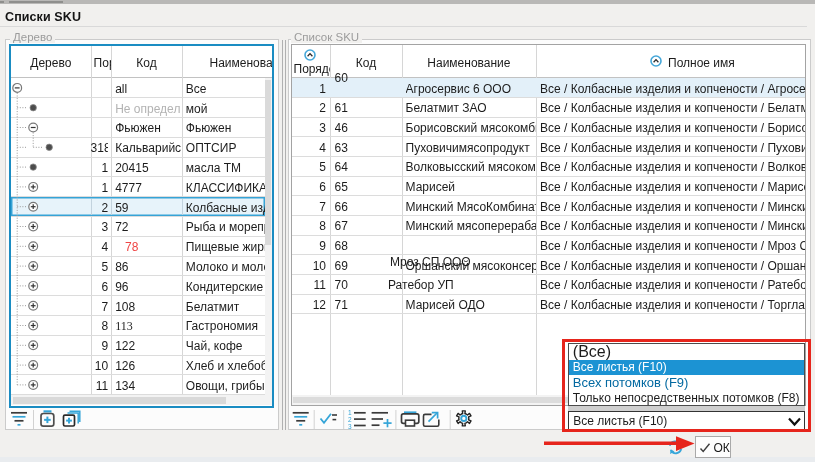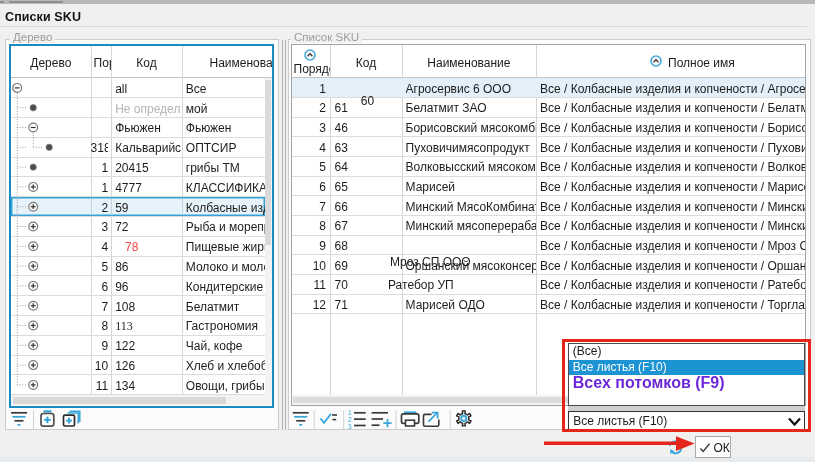--- a/index.html
+++ b/index.html
@@ -54,21 +54,21 @@
       <div class="row" style="left:0;top:72.0px;width:253.7px;height:19.8px;"></div>
       <div class="cell" style="left:104.2px;top:75.4px;width:66px;color:#1c1c1c;">Фьюжен</div>
       <div class="cell" style="left:174.8px;top:75.4px;width:78.9px;">Фьюжен</div>
       <div class="row" style="left:0;top:91.8px;width:253.7px;height:19.8px;"></div>
       <div class="cell" style="left:79.6px;top:95.2px;width:17.6px;text-align:right;">318</div>
       <div class="cell" style="left:104.2px;top:95.2px;width:66px;color:#1c1c1c;">Кальварийский</div>
       <div class="cell" style="left:174.8px;top:95.2px;width:78.9px;">ОПТСИР</div>
       <div class="row" style="left:0;top:111.6px;width:253.7px;height:19.8px;"></div>
       <div class="cell" style="left:79.6px;top:115.0px;width:17.6px;text-align:right;">1</div>
       <div class="cell" style="left:104.2px;top:115.0px;width:66px;color:#1c1c1c;">20415</div>
-      <div class="cell" style="left:174.8px;top:115.0px;width:78.9px;">грибы ТМ</div>
+      <div class="cell" style="left:174.8px;top:115.0px;width:78.9px;">масла ТМ</div>
       <div class="row" style="left:0;top:131.4px;width:253.7px;height:19.8px;"></div>
       <div class="cell" style="left:79.6px;top:134.8px;width:17.6px;text-align:right;">1</div>
       <div class="cell" style="left:104.2px;top:134.8px;width:66px;color:#1c1c1c;">4777</div>
       <div class="cell" style="left:174.8px;top:134.8px;width:78.9px;">КЛАССИФИКАТОР</div>
       <div class="row" style="left:0;top:151.2px;width:253.7px;height:19.8px;background:#e7f3fa;box-shadow:inset 0 0 0 1.5px #36a3d6;"></div>
       <div class="cell" style="left:79.6px;top:154.6px;width:17.6px;text-align:right;">2</div>
       <div class="cell" style="left:104.2px;top:154.6px;width:66px;color:#1c1c1c;">59</div>
       <div class="cell" style="left:174.8px;top:154.6px;width:78.9px;">Колбасные изделия</div>
       <div class="row" style="left:0;top:171.0px;width:253.7px;height:19.8px;"></div>
       <div class="cell" style="left:79.6px;top:174.4px;width:17.6px;text-align:right;">3</div>
@@ -197,21 +197,21 @@
         </svg>
       <div class="cell" style="left:376px;top:10.5px;width:120px;">Полное имя</div>
 
       <div class="vline" style="left:38.4px;top:0;height:350.2px;"></div>
       <div class="vline" style="left:109.5px;top:0;height:350.2px;"></div>
       <div class="vline" style="left:244.3px;top:0;height:350.2px;"></div>
 
       <div>
       <div class="row" style="left:0;top:33.10px;width:513px;height:19.65px;background:#e3f0f9;"></div>
       <div class="cell" style="left:0px;top:36.40px;width:34px;text-align:right;">1</div>
-      <div class="cell" style="left:42.5px;top:49px;width:66px;text-align:center;">60</div>
+      <div class="cell" style="left:42.5px;top:26px;width:66px;">60</div>
       <div class="cell" style="left:113.5px;top:36.40px;width:130px;">Агросервис 6 ООО</div>
       <div class="cell" style="left:248px;top:36.40px;width:265px;">Все / Колбасные изделия и копчености / Агросервис 6 ООО</div>
       <div class="row" style="left:0;top:52.75px;width:513px;height:19.65px;"></div>
       <div class="cell" style="left:0px;top:56.05px;width:34px;text-align:right;">2</div>
       <div class="cell" style="left:42.5px;top:56.05px;width:66px;">61</div>
       <div class="cell" style="left:113.5px;top:56.05px;width:130px;">Белатмит ЗАО</div>
       <div class="cell" style="left:248px;top:56.05px;width:265px;">Все / Колбасные изделия и копчености / Белатмит ЗАО</div>
       <div class="row" style="left:0;top:72.40px;width:513px;height:19.65px;"></div>
       <div class="cell" style="left:0px;top:75.70px;width:34px;text-align:right;">3</div>
       <div class="cell" style="left:42.5px;top:75.70px;width:66px;">46</div>
@@ -346,23 +346,24 @@
 
   <div class="abs" style="left:694.5px;top:436px;width:36.5px;height:22px;border:1px solid #a9a9a9;background:#fdfdfd;box-sizing:border-box;">
     <svg class="abs" style="left:3.5px;top:5px;" width="12" height="12" viewBox="0 0 12 12">
         <path d="M1.5 6.5 L4.2 9.5 L10.5 1.8" fill="none" stroke="#3c3c3c" stroke-width="1.4"></path>
       </svg>
     <div class="abs" style="left:18px;top:4px;font-size:12px;color:#1a1a1a;">ОК</div>
   </div>
 
 
   <div class="abs" style="left:567.8px;top:343px;width:237.6px;height:62.6px;border:1px solid #4b4b4b;background:#fff;box-sizing:border-box;">
-    <div style="height:15.65px;font-size:12px;color:#1c1c1c;padding-left:4px;line-height:15.6px;white-space:nowrap;overflow:hidden;">(Все)</div>
+    <div style="height:15.65px;font-size:16px;color:#1c1c1c;padding-left:4px;line-height:15.6px;white-space:nowrap;overflow:hidden;">(Все)</div>
     <div style="height:15.65px;font-size:12px;color:#fff;background:#1c93d3;padding-left:4px;line-height:15.6px;white-space:nowrap;overflow:hidden;">Все листья (F10)</div>
-    <div style="height:15.65px;font-size:16px;color:#6d28d9;padding-left:4px;line-height:15.6px;white-space:nowrap;overflow:hidden;font-weight:bold;">Всех потомков (F9)</div>
+    <div style="height:15.65px;font-size:13px;color:#0369a1;padding-left:4px;line-height:15.6px;white-space:nowrap;overflow:hidden;">Всех потомков (F9)</div>
+    <div style="height:15.65px;font-size:12px;color:#1c1c1c;padding-left:4px;line-height:15.6px;white-space:nowrap;overflow:hidden;">Только непосредственных потомков (F8)</div>
   </div>
 
   <div class="abs" style="left:567.8px;top:405.6px;width:237.6px;height:5px;background:#cfcfcf;"></div>
 
   <div class="abs" style="left:567.8px;top:410.6px;width:237.6px;height:20.4px;border:1px solid #333;background:#fff;box-sizing:border-box;">
     <div class="abs" style="left:4.5px;top:2.5px;font-size:12px;color:#1c1c1c;">Все листья (F10)</div>
     <svg class="abs" style="right:3.5px;top:5.5px;" width="13" height="10" viewBox="0 0 13 10">
         <path d="M1 1.5 L6.5 7.5 L12 1.5" fill="none" stroke="#111" stroke-width="2.2"></path>
       </svg>
   </div>

